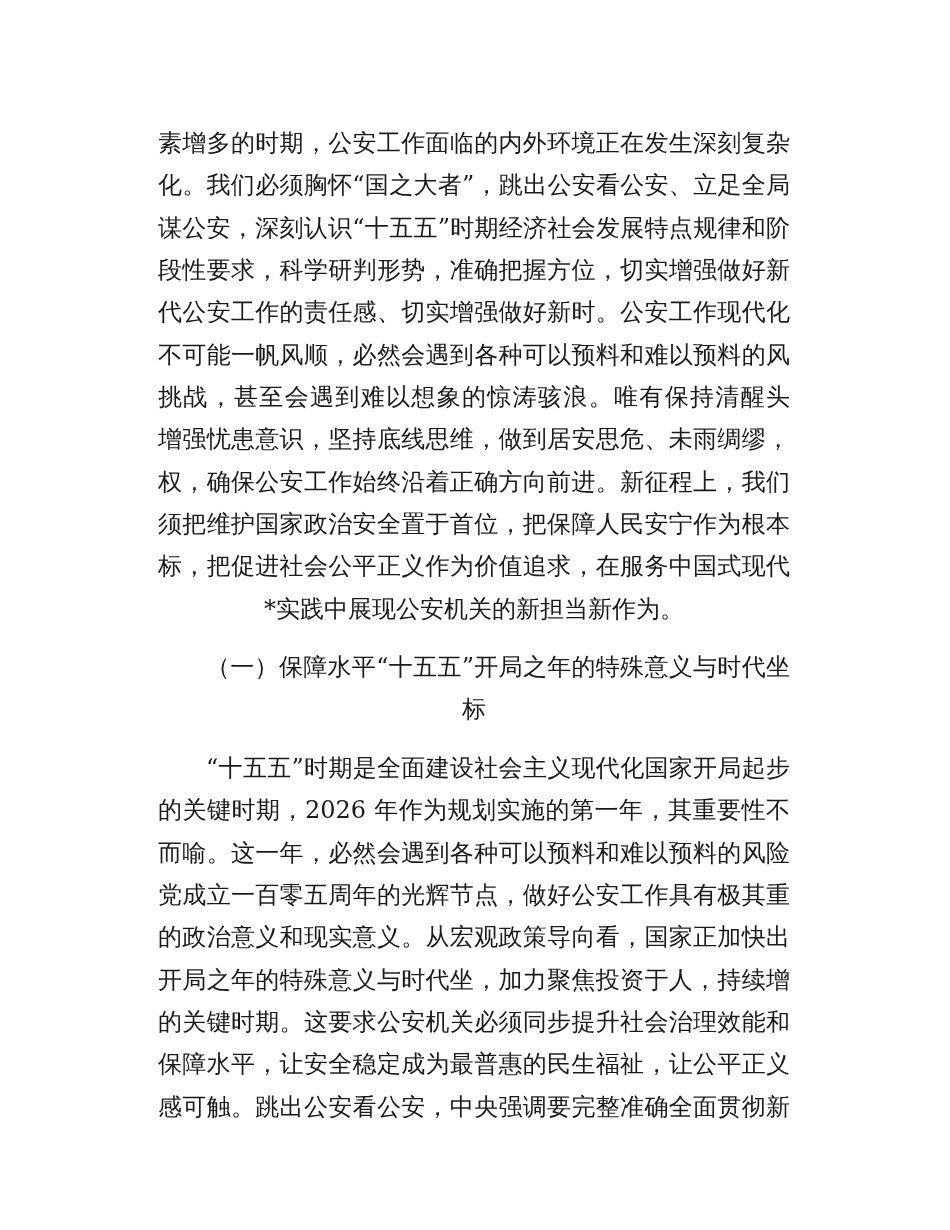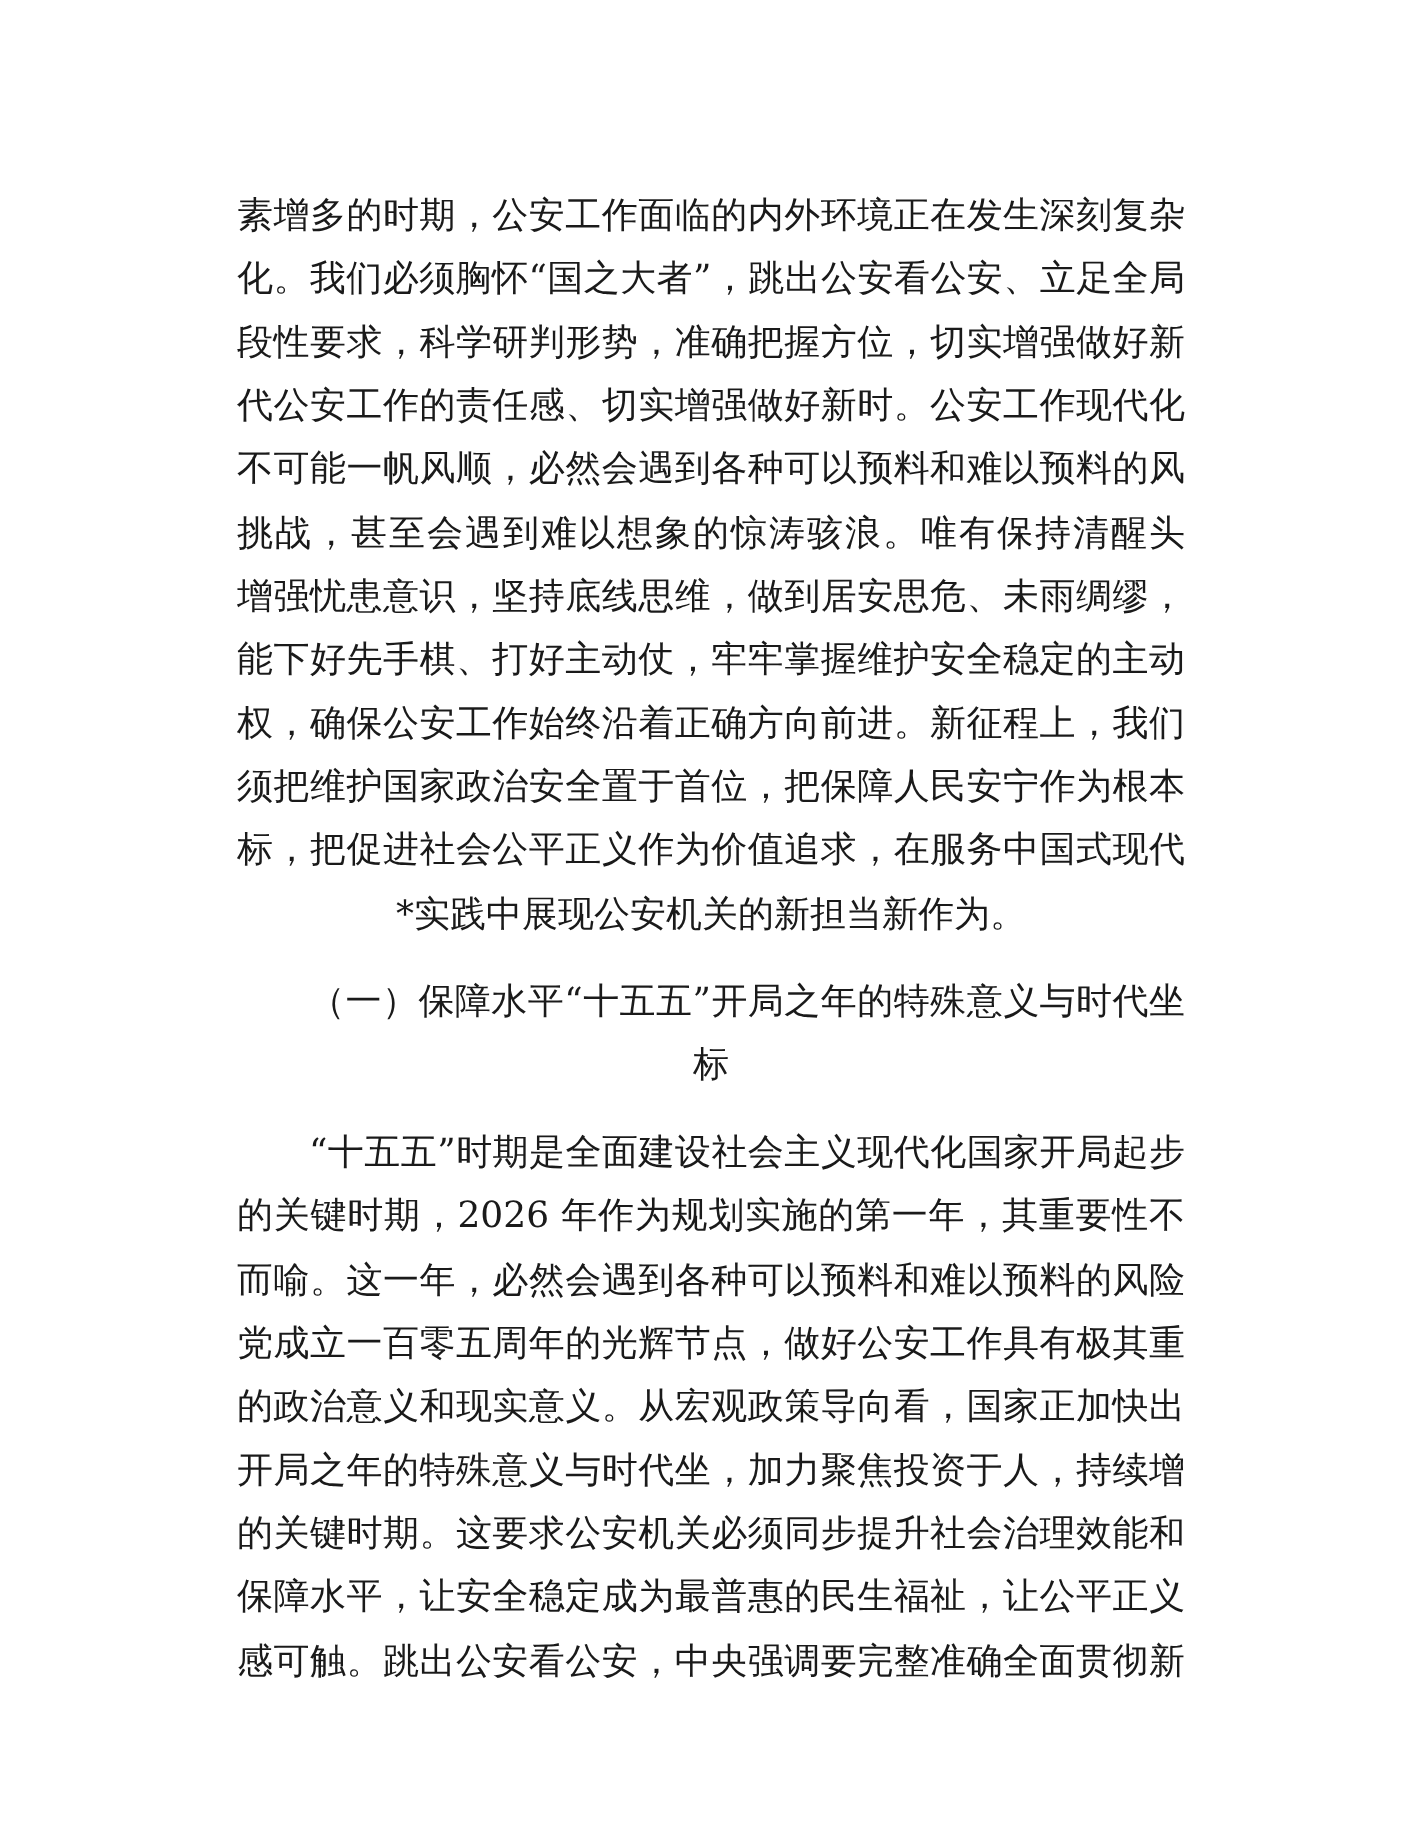--- a/index.html
+++ b/index.html
@@ -42,26 +42,26 @@
   }
 </style>
 </head>
 <body>
 
 <div class="page">
   <div class="doc-body">
       <div class="paragraph">
         <div class="line justify">素增多的时期，公安工作面临的内外环境正在发生深刻复杂变</div>
         <div class="line justify">化。我们必须胸怀“国之大者”，跳出公安看公安、立足全局</div>
+        <div class="line justify">谋公安，深刻认识“十五五”时期经济社会发展特点规律和阶</div>
         <div class="line justify">段性要求，科学研判形势，准确把握方位，切实增强做好新时</div>
         <div class="line justify">代公安工作的责任感、切实增强做好新时。公安工作现代化进程</div>
         <div class="line justify">不可能一帆风顺，必然会遇到各种可以预料和难以预料的风险</div>
         <div class="line justify">挑战，甚至会遇到难以想象的惊涛骇浪。唯有保持清醒头脑，</div>
         <div class="line justify">增强忧患意识，坚持底线思维，做到居安思危、未雨绸缪，才</div>
-        <div class="line justify">能下好先手棋、打好主动仗，牢牢掌握维护安全稳定的主动</div>
         <div class="line justify">权，确保公安工作始终沿着正确方向前进。新征程上，我们必</div>
         <div class="line justify">须把维护国家政治安全置于首位，把保障人民安宁作为根本目</div>
         <div class="line justify">标，把促进社会公平正义作为价值追求，在服务中国式现代化</div>
         <div class="line">*实践中展现公安机关的新担当新作为。</div>
       </div>
       <div class="paragraph">
         <div class="line justify indent">（一）保障水平“十五五”开局之年的特殊意义与时代坐</div>
         <div class="line">标</div>
       </div>
       <div class="paragraph">

